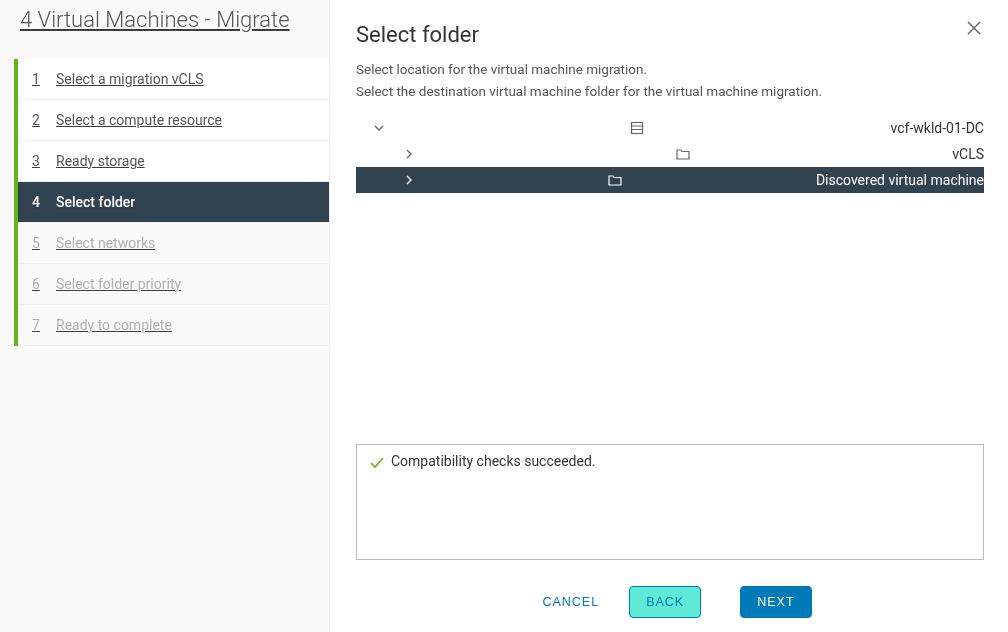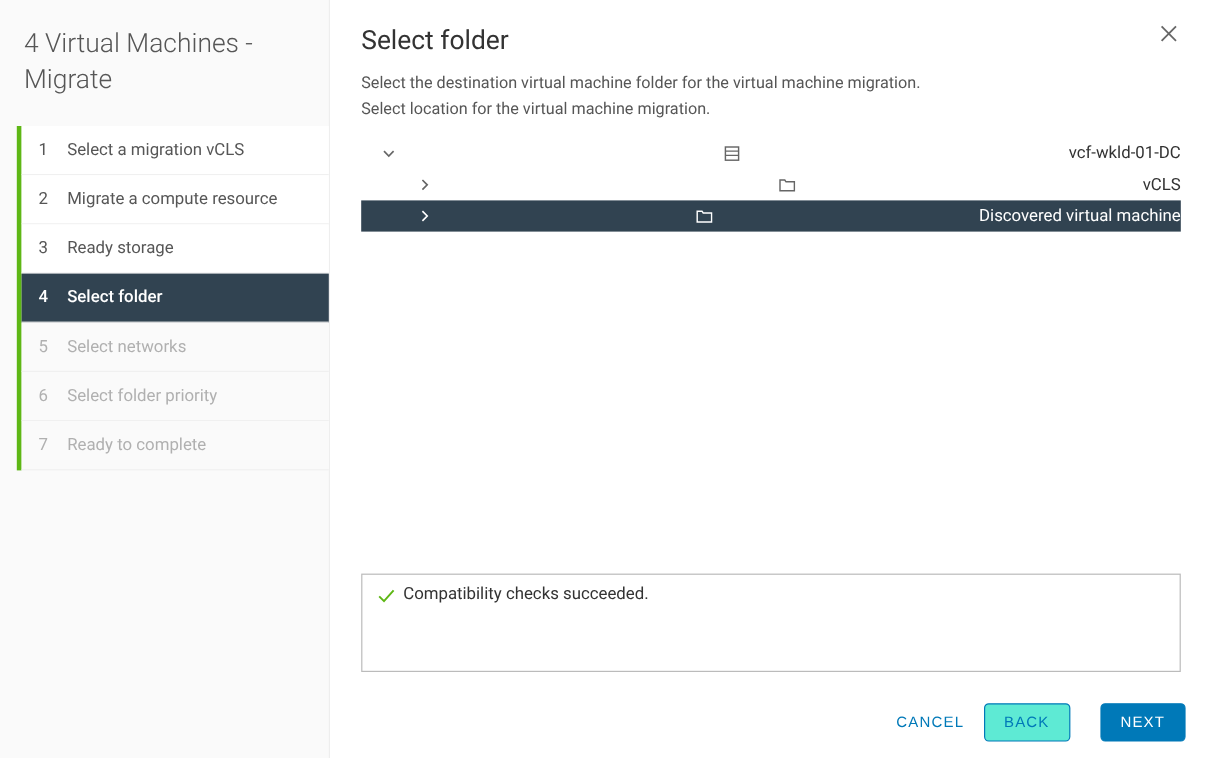--- a/index.html
+++ b/index.html
@@ -14,24 +14,25 @@
     background: #fff;
     width: 1008px;
     height: 632px;
     overflow: hidden;
   }
   .container {
     display: flex;
     height: 100%;
   }
   .sidebar {
-    width: 275px;
+    width: 330px;
     background: #fafafa;
     border-right: 1px solid #eee;
-    padding-top: 18px;
+    padding-top: 1px;
+    text-decoration: underline;
   }
   .wizard-title {
     font-size: 22px;
     font-weight: 300;
     color: #565656;
     padding: 4px 20px 24px 20px;
     line-height: 1.35;
   }
   .steps {
     list-style: none;
@@ -121,42 +122,42 @@
     width: 16px;
     height: 16px;
     display: inline-flex;
     align-items: center;
     justify-content: center;
     color: inherit;
   }
   .compat-box {
     margin-top: auto;
     border: 1px solid #bbb;
-    height: 82px;
+    height: 116px;
     padding: 8px 12px;
     display: flex;
     align-items: flex-start;
     gap: 6px;
     font-size: 14px;
     color: #333;
   }
   .check-icon {
     color: #5eb715;
     display: inline-flex;
     margin-top: 2px;
   }
   .footer {
     position: absolute;
     bottom: 0;
     right: 0;
     left: 0;
     padding: 14px 20px;
     display: flex;
-    justify-content: flex-end;
-    gap: 0;
+    justify-content: center;
+    gap: 14px;
   }
   .btn {
     font-size: 12.5px;
     letter-spacing: 0.08em;
     padding: 8px 16px;
     border-radius: 4px;
     cursor: pointer;
     font-weight: 500;
   }
   .btn-cancel {
@@ -182,21 +183,21 @@
 <div class="container">
   <aside class="sidebar">
     <h1 class="wizard-title">4 Virtual Machines - Migrate</h1>
     <ul class="steps">
       <li class="step">
         <span class="num">1</span>
         <span>Select a migration vCLS</span>
       </li>
       <li class="step">
         <span class="num">2</span>
-        <span>Migrate a compute resource</span>
+        <span>Select a compute resource</span>
       </li>
       <li class="step">
         <span class="num">3</span>
         <span>Ready storage</span>
       </li>
       <li class="step active">
         <span class="num">4</span>
         <span>Select folder</span>
       </li>
       <li class="step disabled">
@@ -216,22 +217,22 @@
 
   <main class="main">
     <div class="close-btn">
       <svg viewBox="0 0 16 16" width="16" height="16">
         <line x1="2" y1="2" x2="14" y2="14" stroke="currentColor" stroke-width="1.5"></line>
         <line x1="14" y1="2" x2="2" y2="14" stroke="currentColor" stroke-width="1.5"></line>
       </svg>
     </div>
 
     <h2 class="page-title">Select folder</h2>
+    <p class="desc">Select location for the virtual machine migration.</p>
     <p class="desc">Select the destination virtual machine folder for the virtual machine migration.</p>
-    <p class="desc">Select location for the virtual machine migration.</p>
 
     <div class="tree">
       <div class="tree-row depth0">
         <span class="chev">
           <svg width="10" height="10" viewBox="0 0 10 10">
               <path d="M1 3l4 4 4-4" fill="none" stroke="#666" stroke-width="1.4"></path>
             </svg>
         </span>
         <span class="tree-icon">
           <svg width="14" height="14" viewBox="0 0 14 14">

